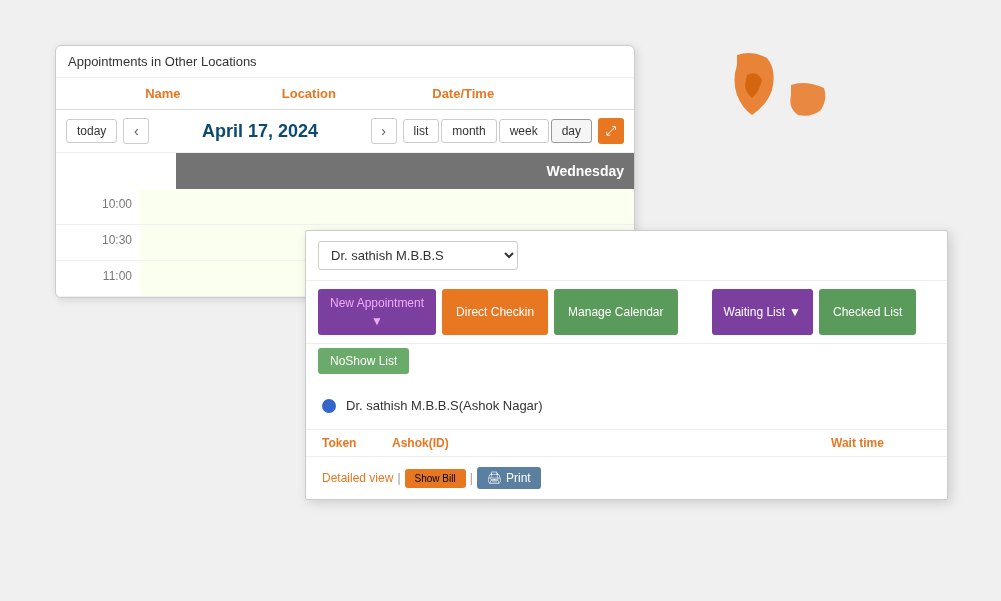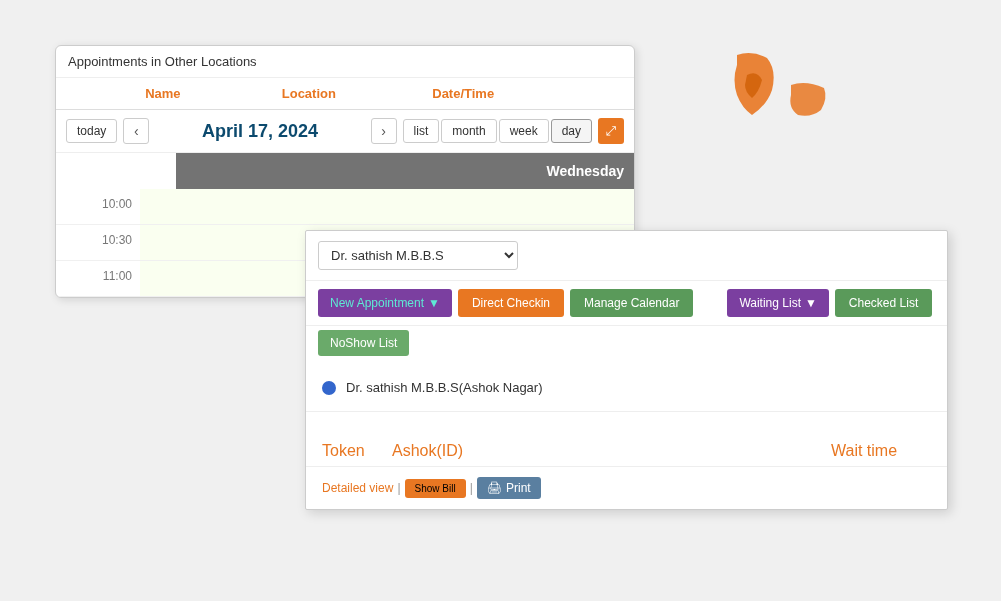--- a/index.html
+++ b/index.html
@@ -179,29 +179,30 @@
     .action-buttons {
       padding: 8px 12px;
       display: flex;
       flex-wrap: wrap;
       gap: 6px;
       border-bottom: 1px solid #eee;
     }
 
     .btn-new-appt {
       background: #7b3fa0;
-      color: #5eead4;
+      color: #f0abfc;
       border: none;
       border-radius: 3px;
       padding: 7px 12px;
       cursor: pointer;
       font-size: 12px;
       display: flex;
       align-items: center;
       gap: 4px;
+      flex-direction: column;
     }
     .btn-direct-checkin {
       background: #e87722;
       color: #fff;
       border: none;
       border-radius: 3px;
       padding: 4px 14px;
       cursor: pointer;
       font-size: 12px;
     }
@@ -283,23 +284,22 @@
       color: #333;
     }
 
     .waiting-table-header {
       display: flex;
       padding: 6px 16px;
       border-top: 1px solid #eee;
       border-bottom: 1px solid #eee;
     }
     .wt-col {
-      font-size: 16px;
-      font-weight: normal;
-      margin-top: 24px;
+      font-size: 12px;
+      font-weight: bold;
     }
     .wt-col-token { flex: 0 0 70px; color: #e87722; }
     .wt-col-name { flex: 1; color: #e87722; }
     .wt-col-wait { flex: 0 0 100px; color: #e87722; }
 
     .action-links {
       padding: 10px 16px;
       display: flex;
       align-items: center;
       gap: 4px;

